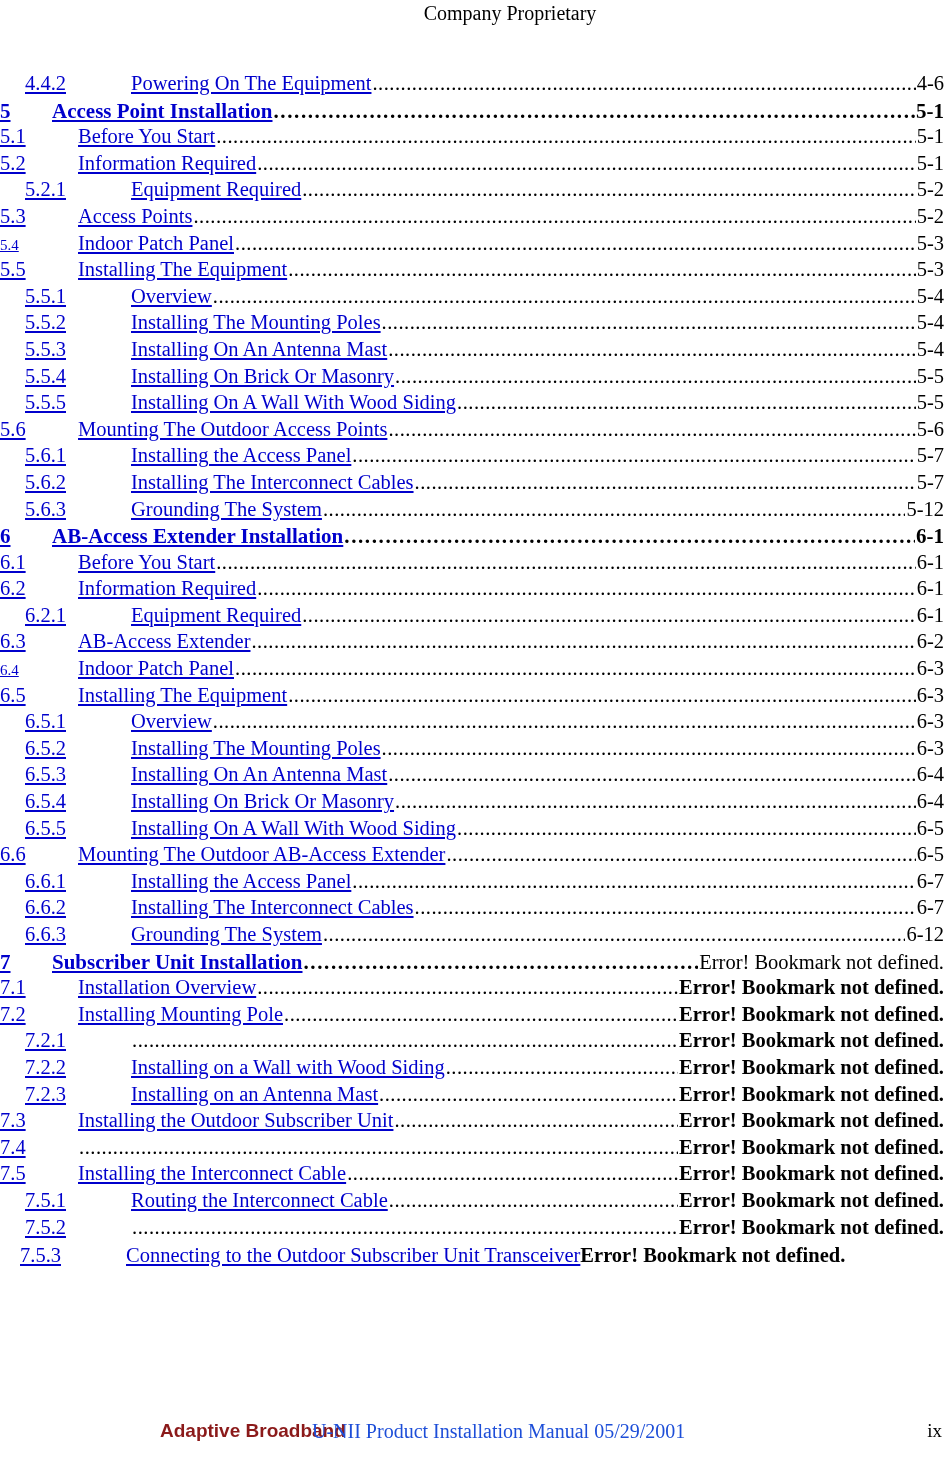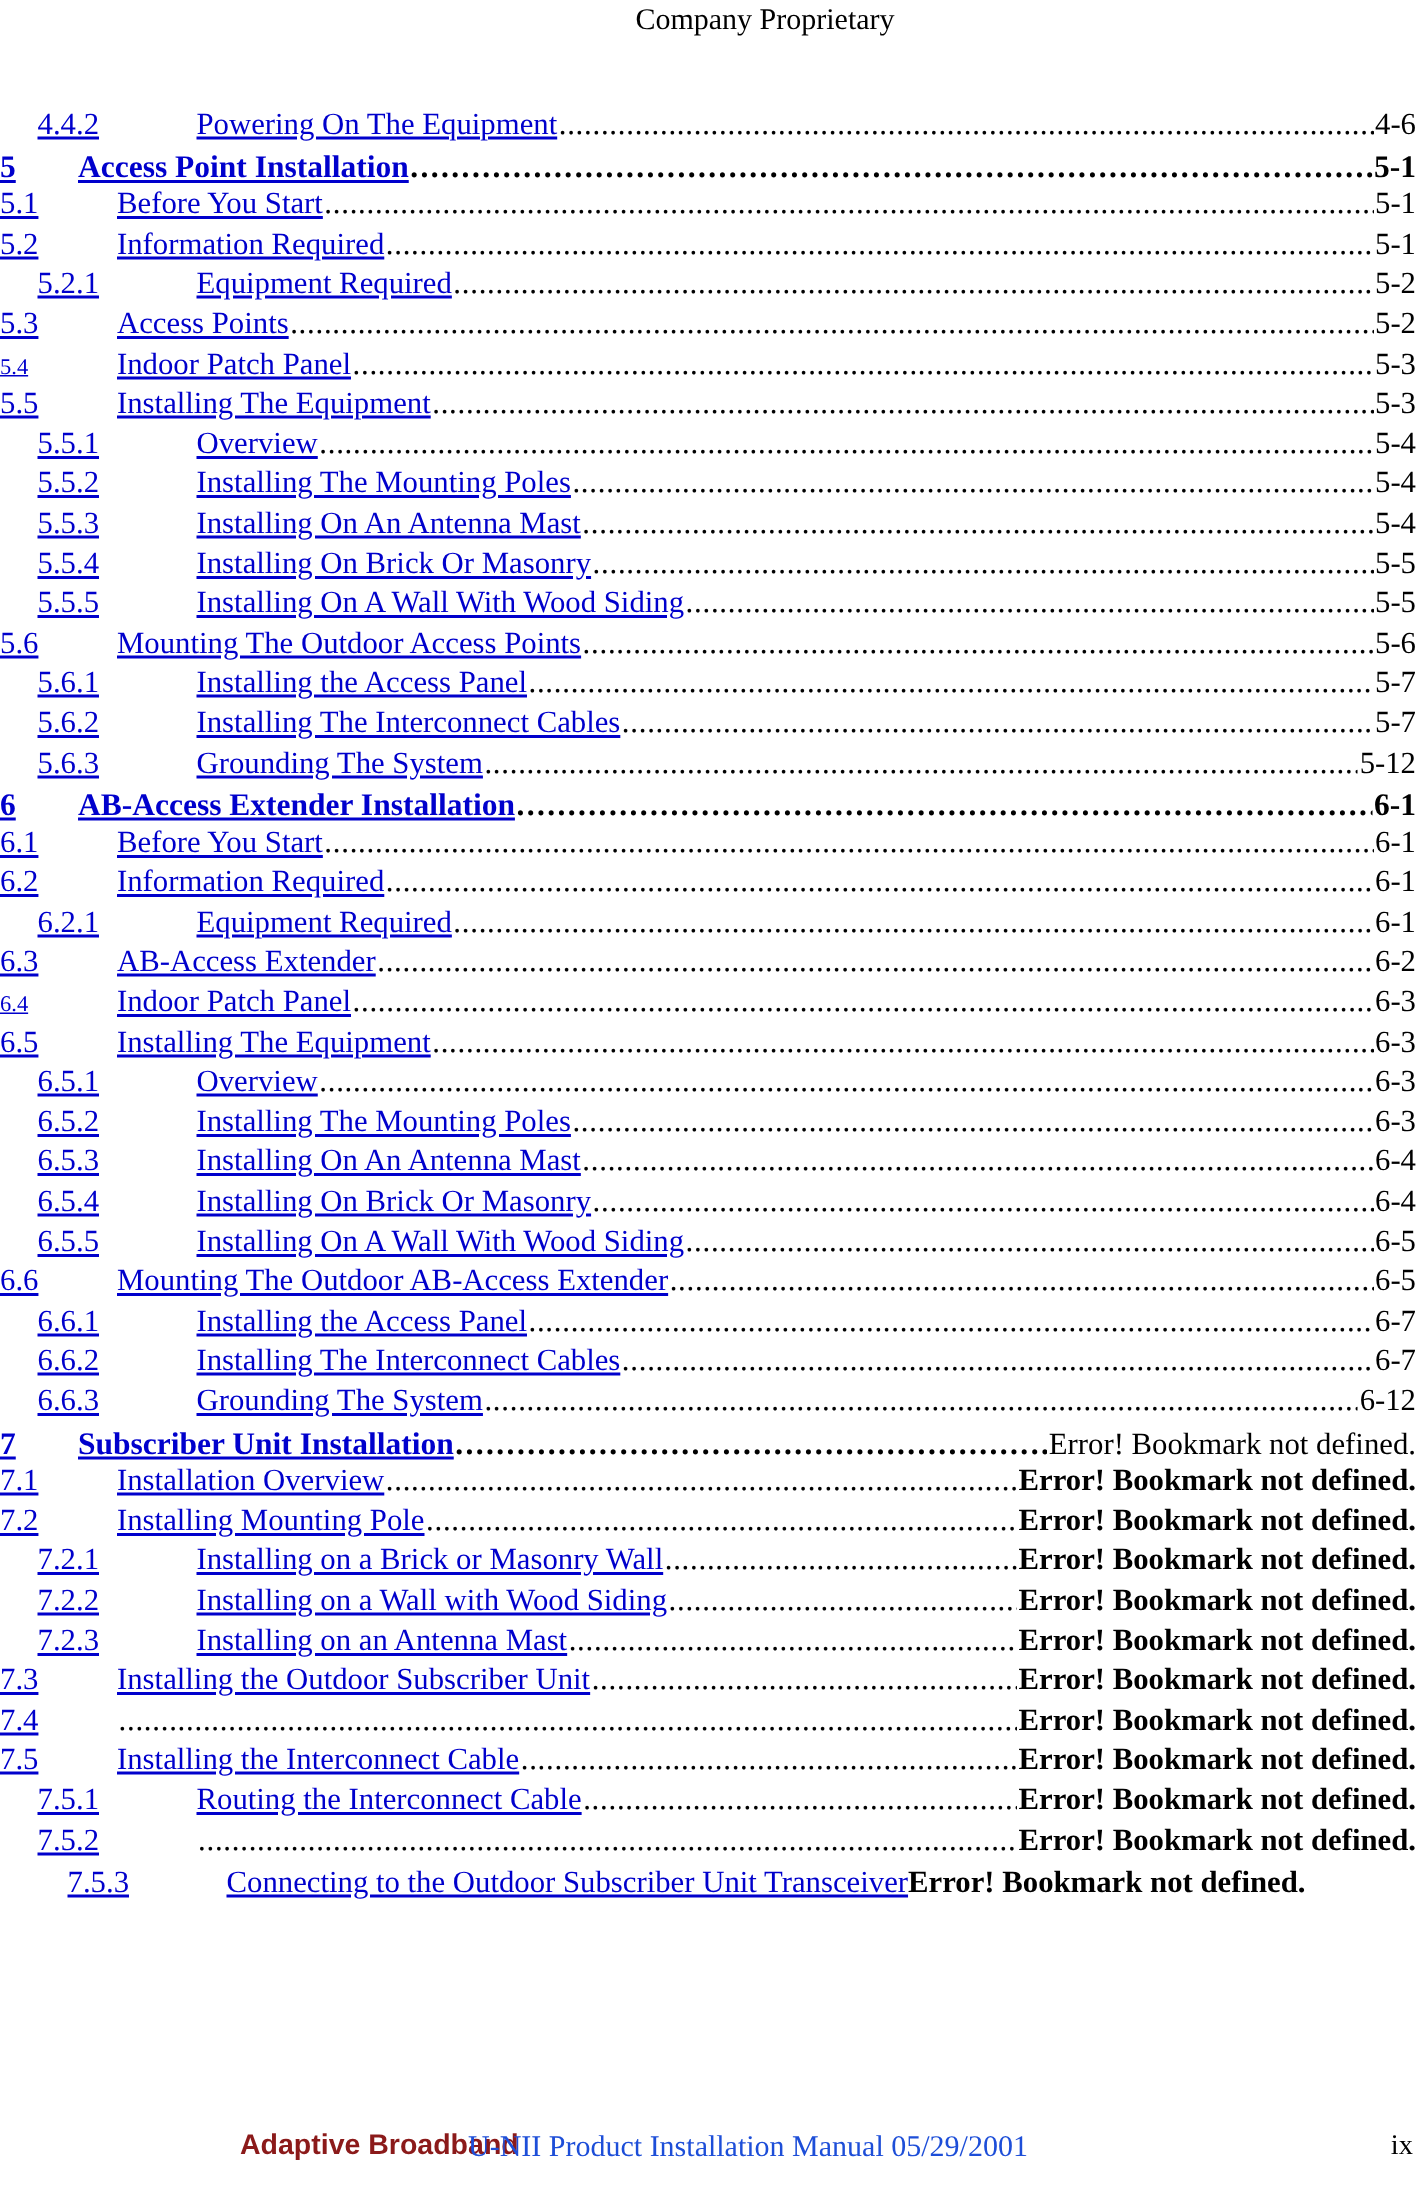--- a/index.html
+++ b/index.html
@@ -109,21 +109,21 @@
   .err-plain .pg {
     font-weight: normal;
   }
 
   
   .toc-row.wrap {
     display: block;
     white-space: normal;
     height: auto;
     line-height: 26.6px;
-    padding-left: 45px;
+    padding-left: 20px;
     width: 944px;
   }
   .toc-row.wrap .num {
     display: inline-block;
     width: 106px;
     vertical-align: baseline;
   }
   .toc-row.wrap .title {
     display: inline;
   }
@@ -390,21 +390,20 @@
       <span class="pg">Error! Bookmark not defined.</span>
     </div>
     <div class="toc-row lvl2 err">
       <span class="num">7.2</span>
       <span class="title">Installing  Mounting Pole</span>
       <span class="leader"></span>
       <span class="pg">Error! Bookmark not defined.</span>
     </div>
     <div class="toc-row lvl3 err">
       <span class="num">7.2.1</span>
-      <span class="title">Installing on a Brick or Masonry Wall</span>
       <span class="leader"></span>
       <span class="pg">Error! Bookmark not defined.</span>
     </div>
     <div class="toc-row lvl3 err">
       <span class="num">7.2.2</span>
       <span class="title">Installing on a Wall with Wood Siding</span>
       <span class="leader"></span>
       <span class="pg">Error! Bookmark not defined.</span>
     </div>
     <div class="toc-row lvl3 err">

